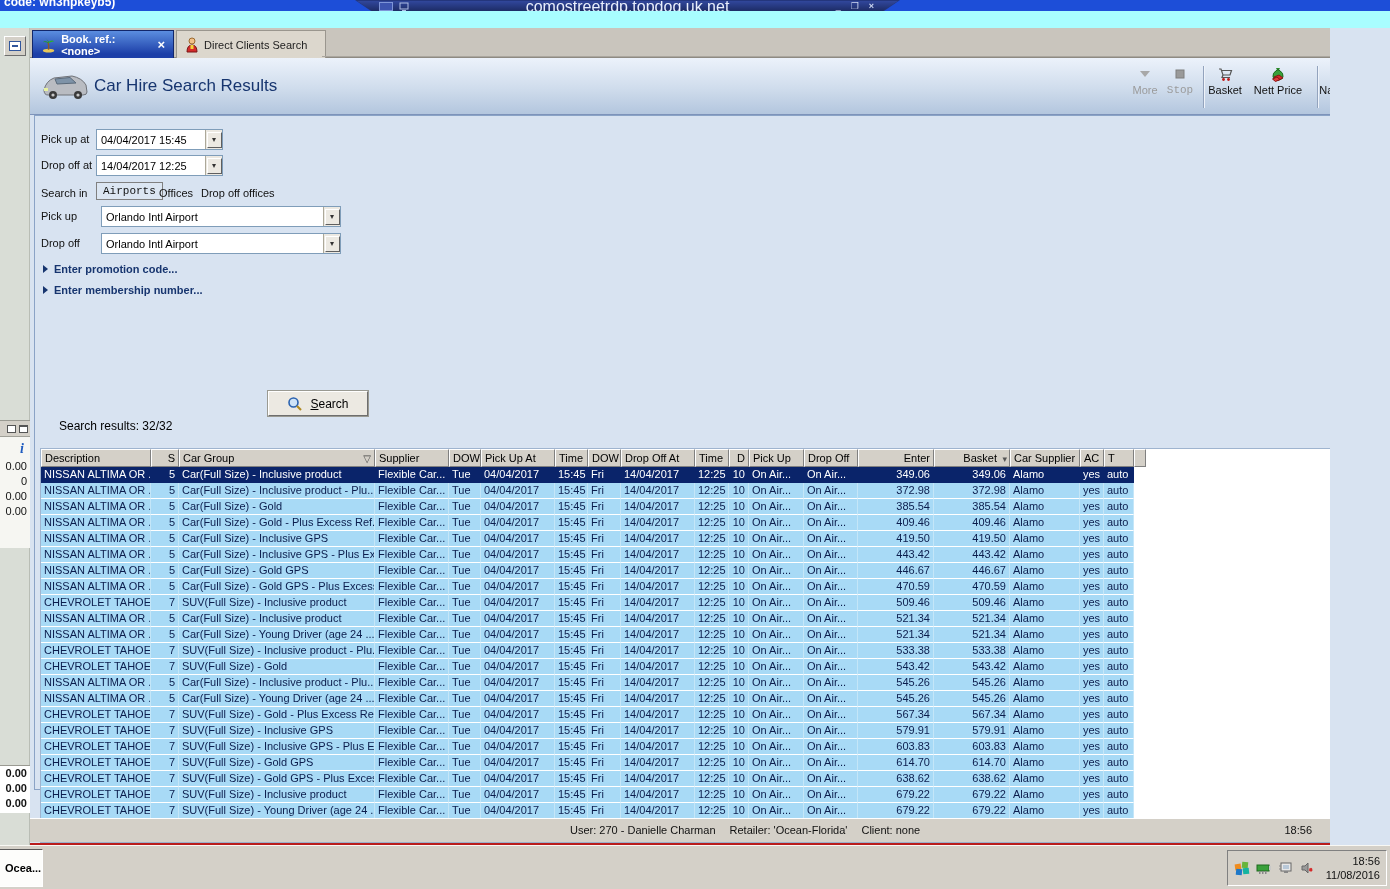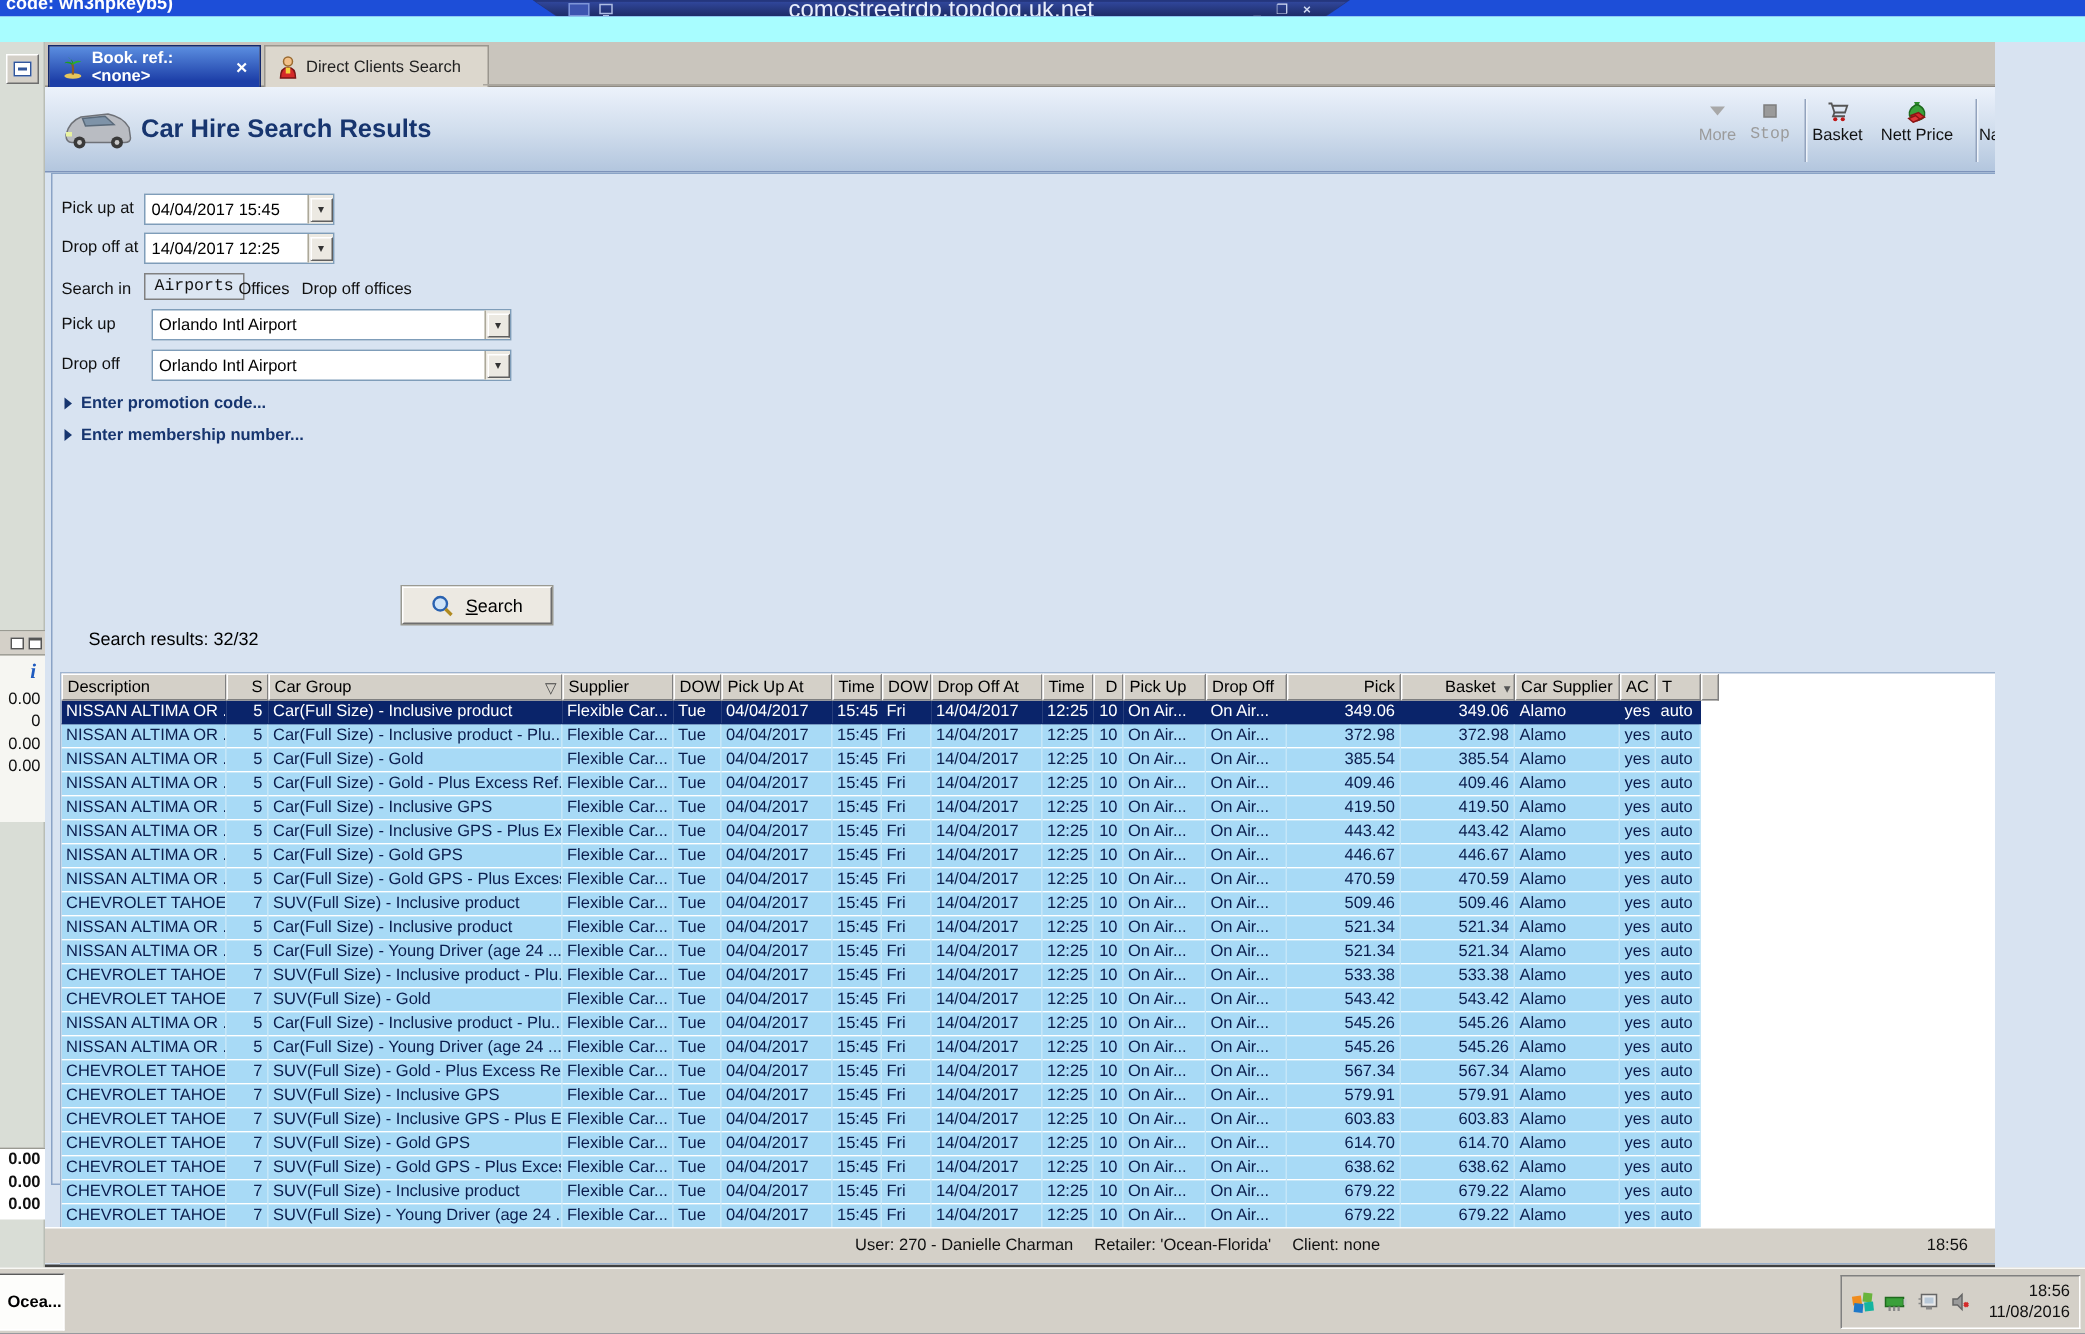--- a/index.html
+++ b/index.html
@@ -31,32 +31,32 @@
   .panel-min-glyph::after { content:""; position:absolute; left:2px; top:3px; width:6px; height:2px; background:#31569c; }
   .frag { position:absolute; left:0; top:392px; width:30px; height:128px; background:#f6f6f2; border-top:1px solid #9a9a92; }
   .frag-titlebar { height:16px; background:#d4d0c8; border-bottom:1px solid #a0a098; display:flex; gap:3px; align-items:center; justify-content:flex-end; padding-right:2px; }
   .winglyph { width:9px; height:8px; border:1px solid #555; background:#fff; }
   .winglyph.b { border-top-width:2px; }
   .frag-i { color:#1f5bbf; font-weight:bold; font-style:italic; font-family:"Liberation Serif",serif; font-size:14px; text-align:right; padding:4px 6px 2px 0; }
   .frag-num { text-align:right; padding-right:3px; line-height:15px; color:#111; }
   .frag-bottom { position:absolute; left:0; top:737px; width:30px; height:48px; background:#fff; border-top:1px solid #9a9a92; }
   .frag-bottom .frag-num { font-weight:bold; }
   
-  .app { position:absolute; left:30px; top:28px; width:1300px; height:817px; background:#d8e3f1; border-bottom:2px solid #404040; overflow:hidden; }
+  .app { position:absolute; left:30px; top:28px; width:1300px; height:817px; background:#d8e3f1; border-bottom:2px solid #b91c1c; overflow:hidden; }
   
   .tabstrip { position:absolute; left:0; top:0; width:100%; height:30px; background:#c9c5bd; border-bottom:1px solid #8e8a82; }
   .tabstrip::after { content:""; position:absolute; left:292px; right:0; top:28px; height:1px; background:#aaa69e; }
   .doc-tab { position:absolute; top:2px; height:28px; display:flex; align-items:center; gap:5px; padding:0 8px; cursor:default; }
   .doc-tab.active { left:2px; width:142px; background:linear-gradient(180deg,#5b8ee0,#1d3fa8 85%); color:#fff; font-weight:bold; border:1px solid #12276b; border-bottom:none; }
   .doc-tab.inactive { left:146px; width:150px; background:#dcd7cd; color:#222; border:1px solid #9a968e; border-bottom:none; }
   .tab-close { margin-left:auto; font-weight:bold; font-size:13px; line-height:11px; color:#fff; cursor:pointer; }
   
   .band { position:absolute; left:0; top:30px; width:100%; height:57px;
     background:linear-gradient(180deg,#ecf2fb 0%,#cfdcec 55%,#b3c6de 100%); border-bottom:1px solid #7d93ba; }
-  .band-title { position:absolute; left:64px; top:18px; font-size:17px; font-weight:bold; color:#17356f; }
+  .band-title { position:absolute; left:64px; top:18px; font-size:17px; font-weight:normal; color:#17356f; }
   .car-art { position:absolute; left:10px; top:8px; }
   .tool-btn { position:absolute; top:4px; width:54px; height:50px; display:flex; flex-direction:column; align-items:center; justify-content:flex-start; gap:2px; padding-top:4px; cursor:pointer; }
   .tool-btn .lbl { font-size:11px; color:#111; }
   .tool-btn.disabled .lbl { color:#9b9b9b; }
   .tool-sep { position:absolute; top:8px; width:1px; height:42px; background:#93a3bd; box-shadow:1px 0 0 #eef3fa; }
   
   .content { position:absolute; left:4px; top:87px; width:1352px; height:675px; background:#d8e3f1; border:1px solid #8aa3c6; }
   .flabel { position:absolute; color:#111; }
   .sunken { background:#fff; border:1px solid #7f9db9; display:flex; align-items:center; }
   .sunken .val { padding:0 4px; flex:1; white-space:nowrap; overflow:hidden; }
@@ -319,21 +319,21 @@
                 <th><span>Supplier</span></th>
                 <th><span>DOW</span></th>
                 <th><span>Pick Up At</span></th>
                 <th><span>Time</span></th>
                 <th><span>DOW</span></th>
                 <th><span>Drop Off At</span></th>
                 <th><span>Time</span></th>
                 <th style="text-align: right;"><span>D</span></th>
                 <th><span>Pick Up</span></th>
                 <th><span>Drop Off</span></th>
-                <th style="text-align: right;"><span>Pick</span></th>
+                <th style="text-align: right;"><span>Enter</span></th>
                 <th style="text-align: right; padding-right: 12px;"><span>Basket</span><span class="sorticon" style="position:absolute;right:2px;top:4px;">▾</span></th>
                 <th><span>Car Supplier</span></th>
                 <th><span>AC</span></th>
                 <th><span>T</span></th>
                 <th></th>
               </tr>
             </thead>
           <tbody>
               <tr class="sel">
                 <td>NISSAN ALTIMA OR ...</td>

